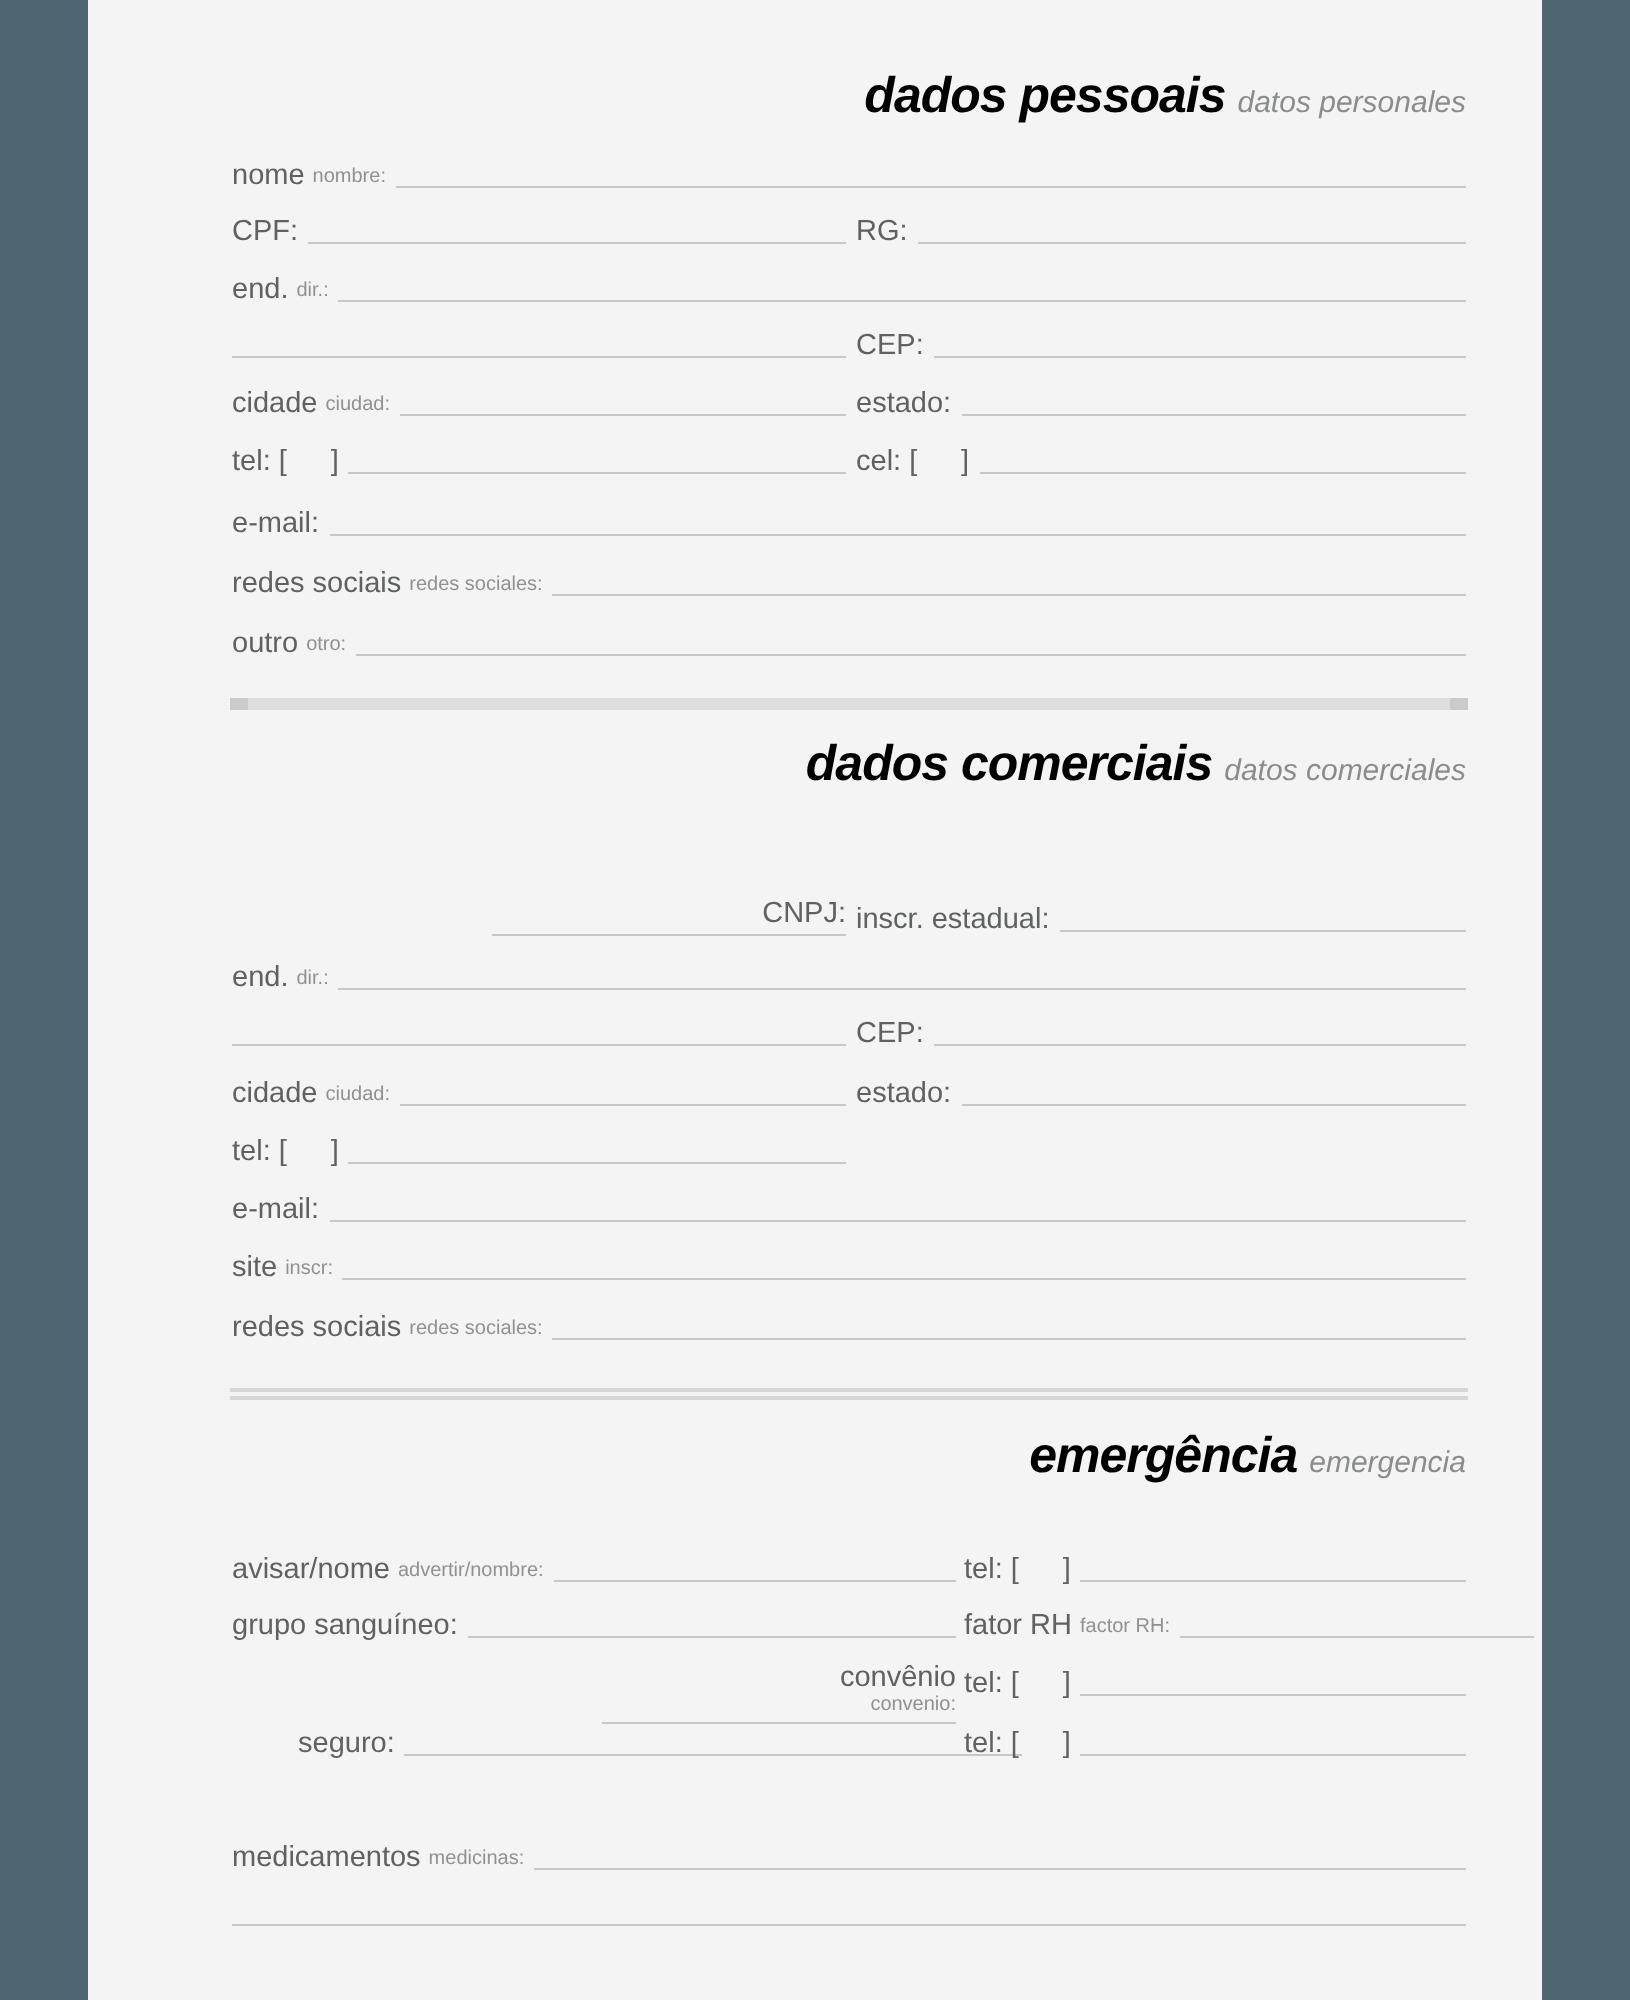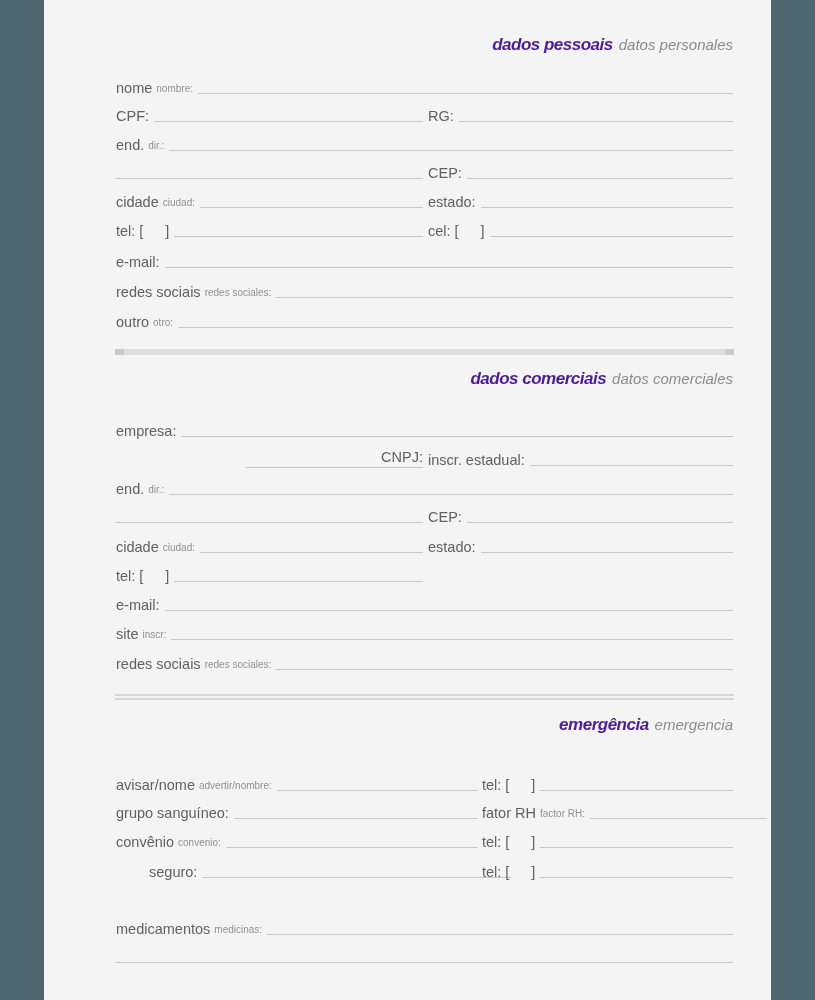--- a/index.html
+++ b/index.html
@@ -18,22 +18,22 @@
     }
     .heading {
       position: absolute;
       right: 38px;
       white-space: nowrap;
       font-style: italic;
       line-height: 1;
     }
     .heading .main {
       font-weight: bold;
-      font-size: 17px;
-      color: #4c1d95;
+      font-size: 25px;
+      color: #000000;
       letter-spacing: -0.5px;
       margin-top: 12px;
     }
     .heading .sub {
       font-size: 15px;
       color: #8a8c8e;
       margin-left: 6px;
     }
     .row {
       position: absolute;
@@ -178,24 +178,20 @@
 
   <div class="divider-solid" style="top:349px;">
     <span class="cap" style="left:0;"></span>
     <span class="cap" style="right:0;"></span>
   </div>
 
   <div class="heading" style="top:370px;">
     <span class="main">dados comerciais</span><span class="sub">datos comerciales</span>
   </div>
 
-  <div class="row" style="left:72px; top:421px; width:617px;">
-    <span class="lbl">empresa:</span>
-    <input class="line" style="">
-  </div>
 
   <div class="row" style="left:72px; top:450px; width:307px;flex-direction:column;">
     <span class="lbl">CNPJ:</span>
     <input class="line" style="">
   </div>
   <div class="row" style="left:384px; top:450px; width:305px;">
     <span class="lbl">inscr. estadual:</span>
     <input class="line" style="">
   </div>
 
@@ -275,21 +271,21 @@
   <div class="row" style="left:438px; top:803px; width:251px;">
     <span class="lbl">fator RH</span>
     <span class="sublbl">factor RH:</span>
     <input class="line" style="">
   </div>
   <div class="row" style="left:72px; top:803px; width:362px;">
     <span class="lbl">grupo sanguíneo:</span>
     <input class="line" style="">
   </div>
 
-  <div class="row" style="left:72px; top:832px; width:362px;">
+  <div class="row" style="left:72px; top:832px; width:362px;flex-direction:column;">
     <span class="lbl">convênio</span>
     <span class="sublbl">convenio:</span>
     <input class="line" style="">
   </div>
   <div class="row" style="left:438px; top:832px; width:251px;">
     <span class="lbl">tel:</span>
     <span class="brk">
         <span>[</span>
         <span>]</span>
       </span>

